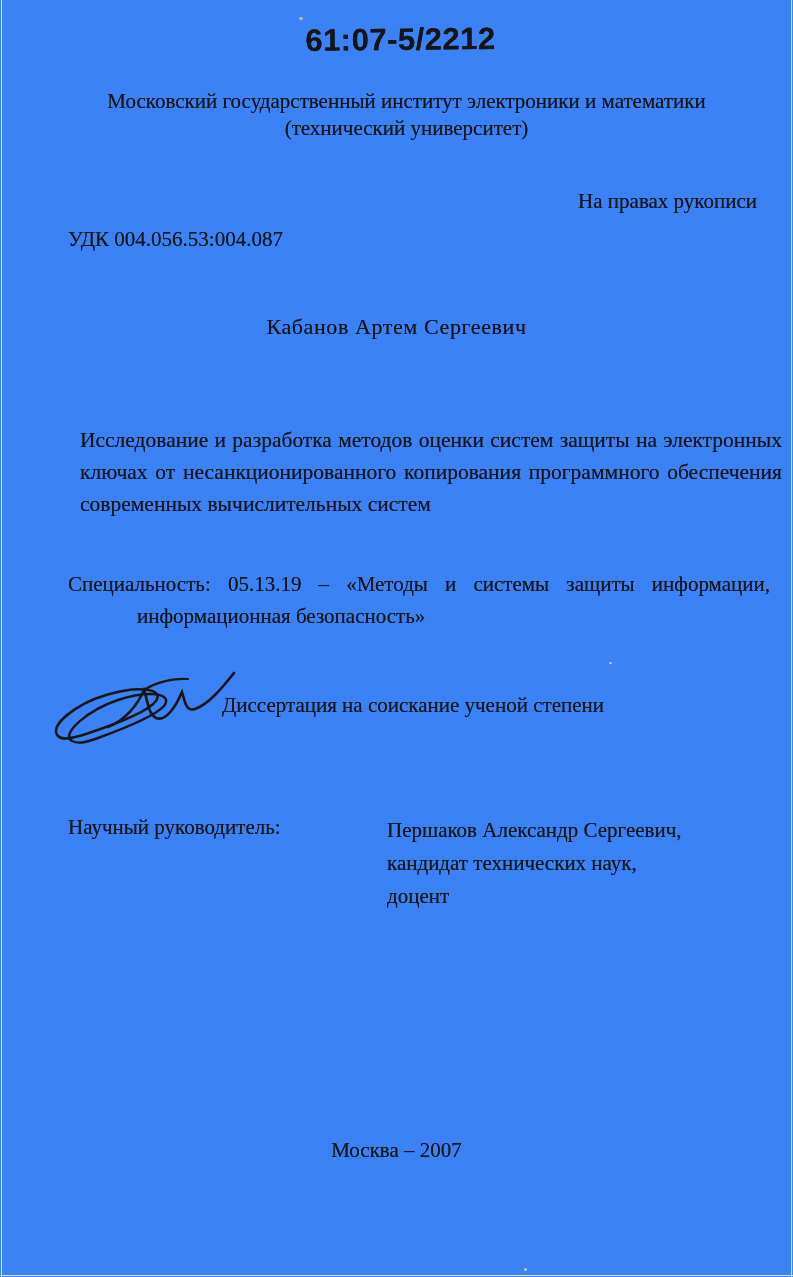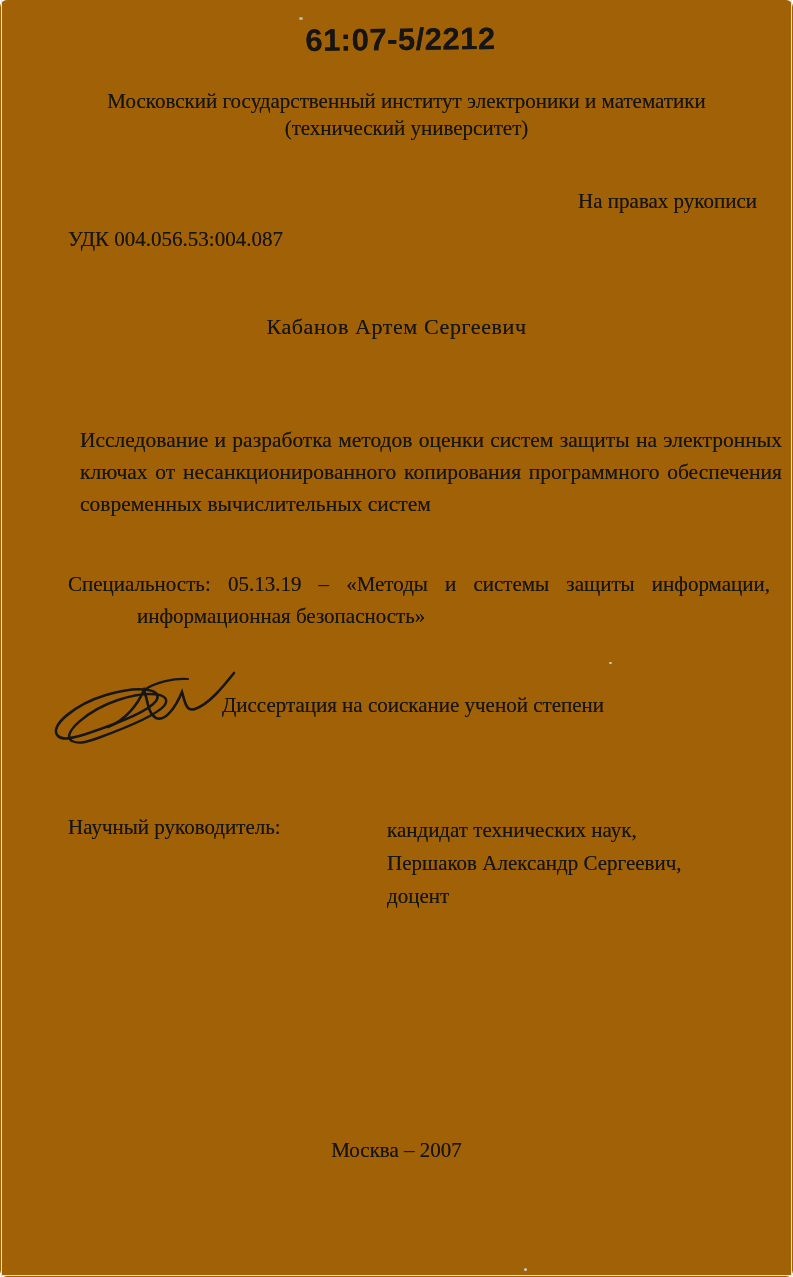--- a/index.html
+++ b/index.html
@@ -6,22 +6,21 @@
   body {
     width: 793px; height: 1277px;
     background: #ffffff;
     font-family: "Liberation Serif", serif;
     color: #151515;
     position: relative;
     overflow: hidden;
   }
   .page {
     position: absolute; inset: 0;
-    background: #a16207;
-    border-radius: 7px;
+    background: #3b82f6;
   }
   .txt {
     position: absolute;
     font-size: 21px;
     line-height: 26px;
     text-shadow: 0 0 0.5px rgba(0,0,0,0.55);
     white-space: nowrap;
   }
   .catalog {
     position: absolute;
@@ -148,22 +147,22 @@
     <path d="M 92 26 C 104 18, 122 14, 136 15" stroke="#161616" stroke-width="2.2" stroke-linecap="round"></path>
   </svg>
 
   <div class="degree-block">
     <div>Диссертация на соискание ученой степени</div>
   </div>
 
   <div class="txt supervisor-label">Научный руководитель:</div>
 
   <div class="supervisor-info">
+    <div>Першаков Александр Сергеевич,</div>
     <div>кандидат технических наук,</div>
-    <div>Першаков Александр Сергеевич,</div>
     <div>доцент</div>
   </div>
 
   <div class="footer">Москва – 2007</div>
 
   <div class="speck s1"></div>
   <div class="speck s2"></div>
   <div class="speck s3"></div>
 
 </div>

